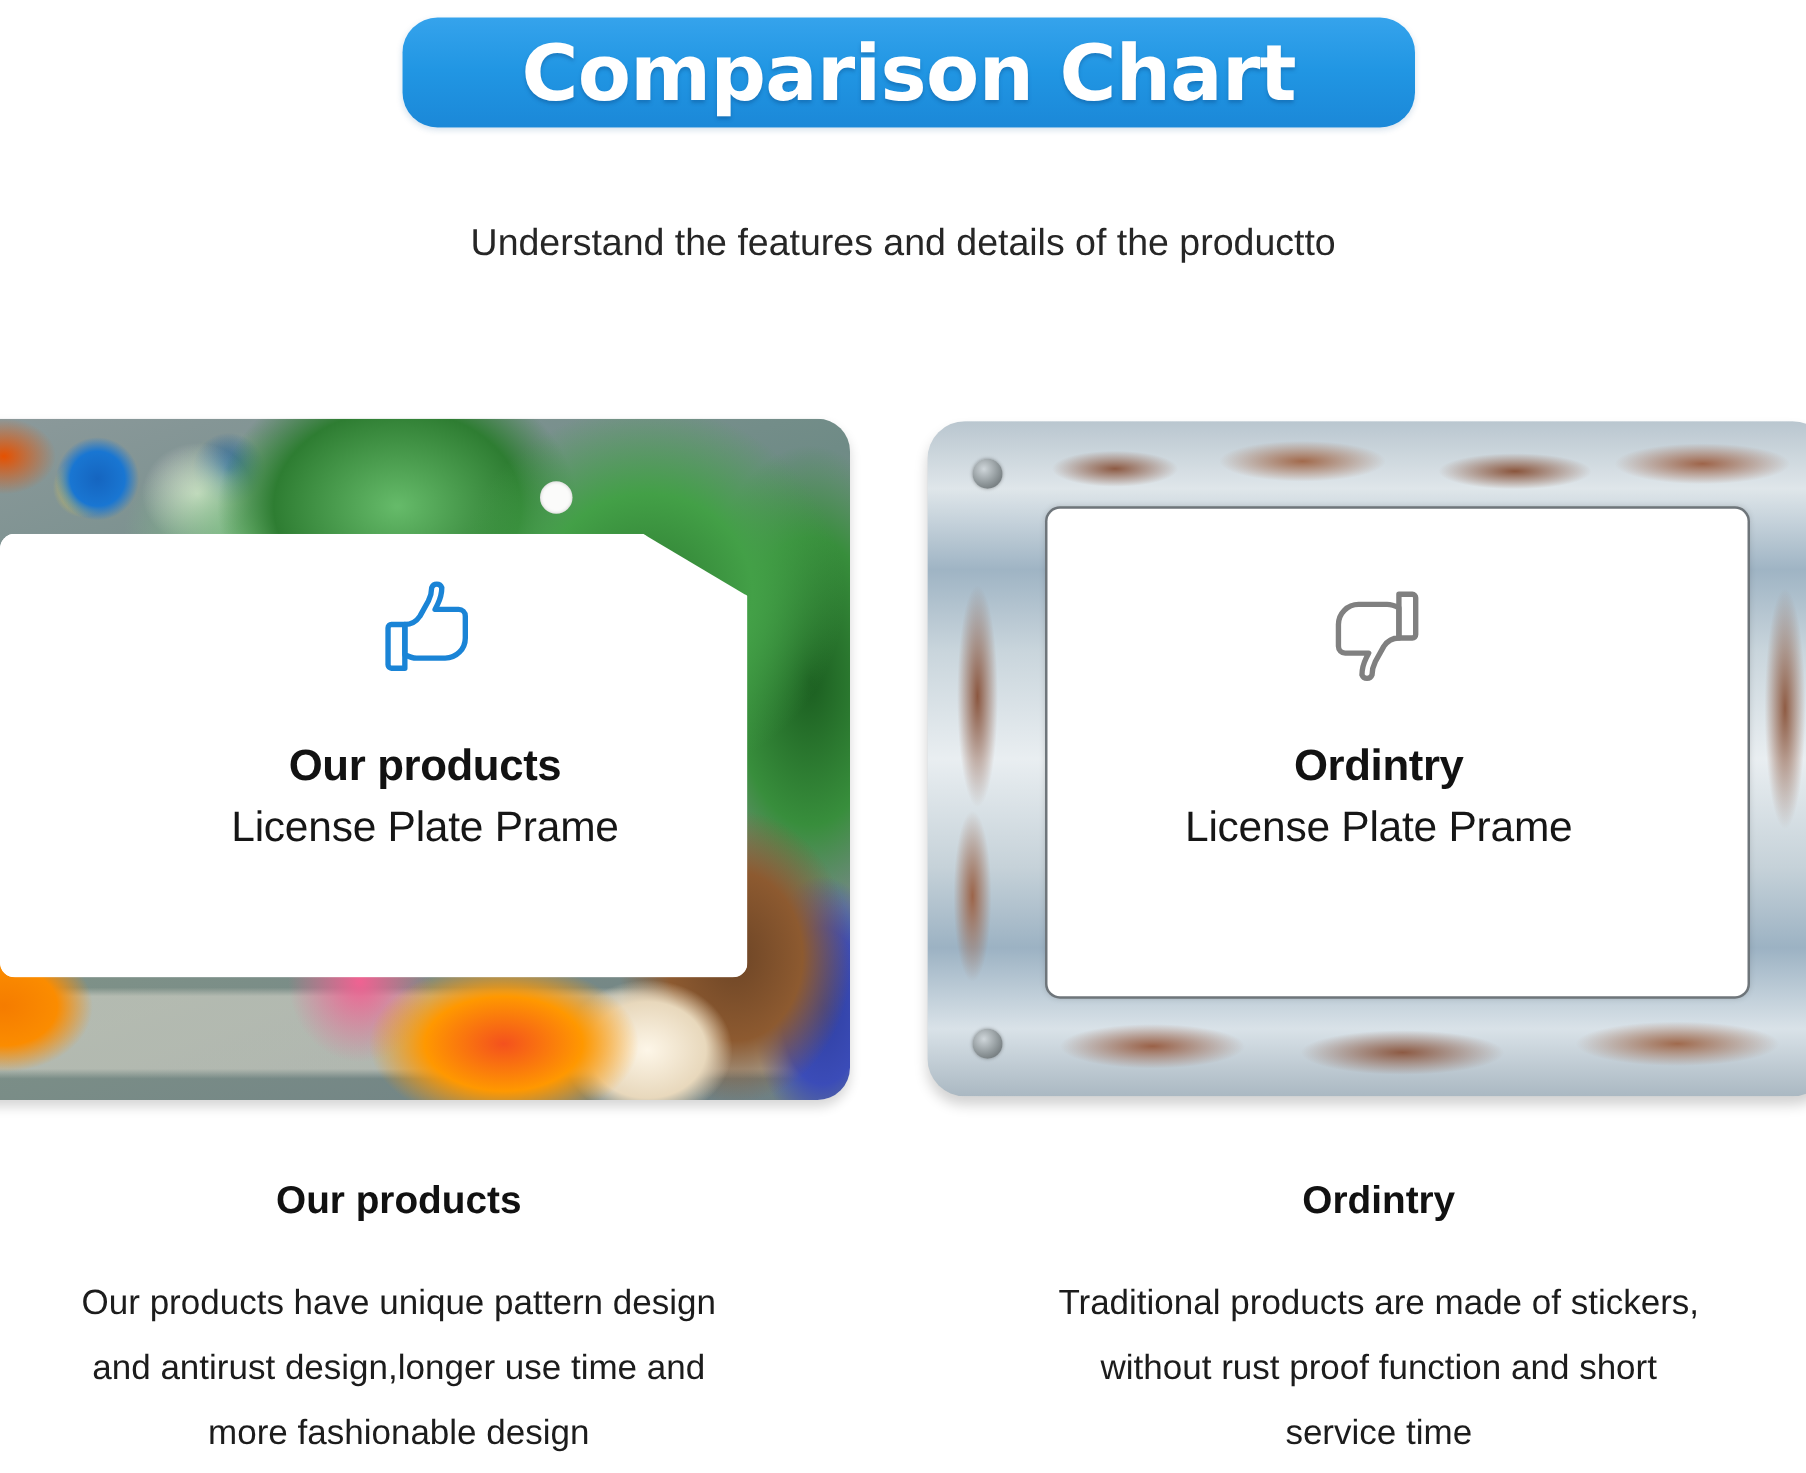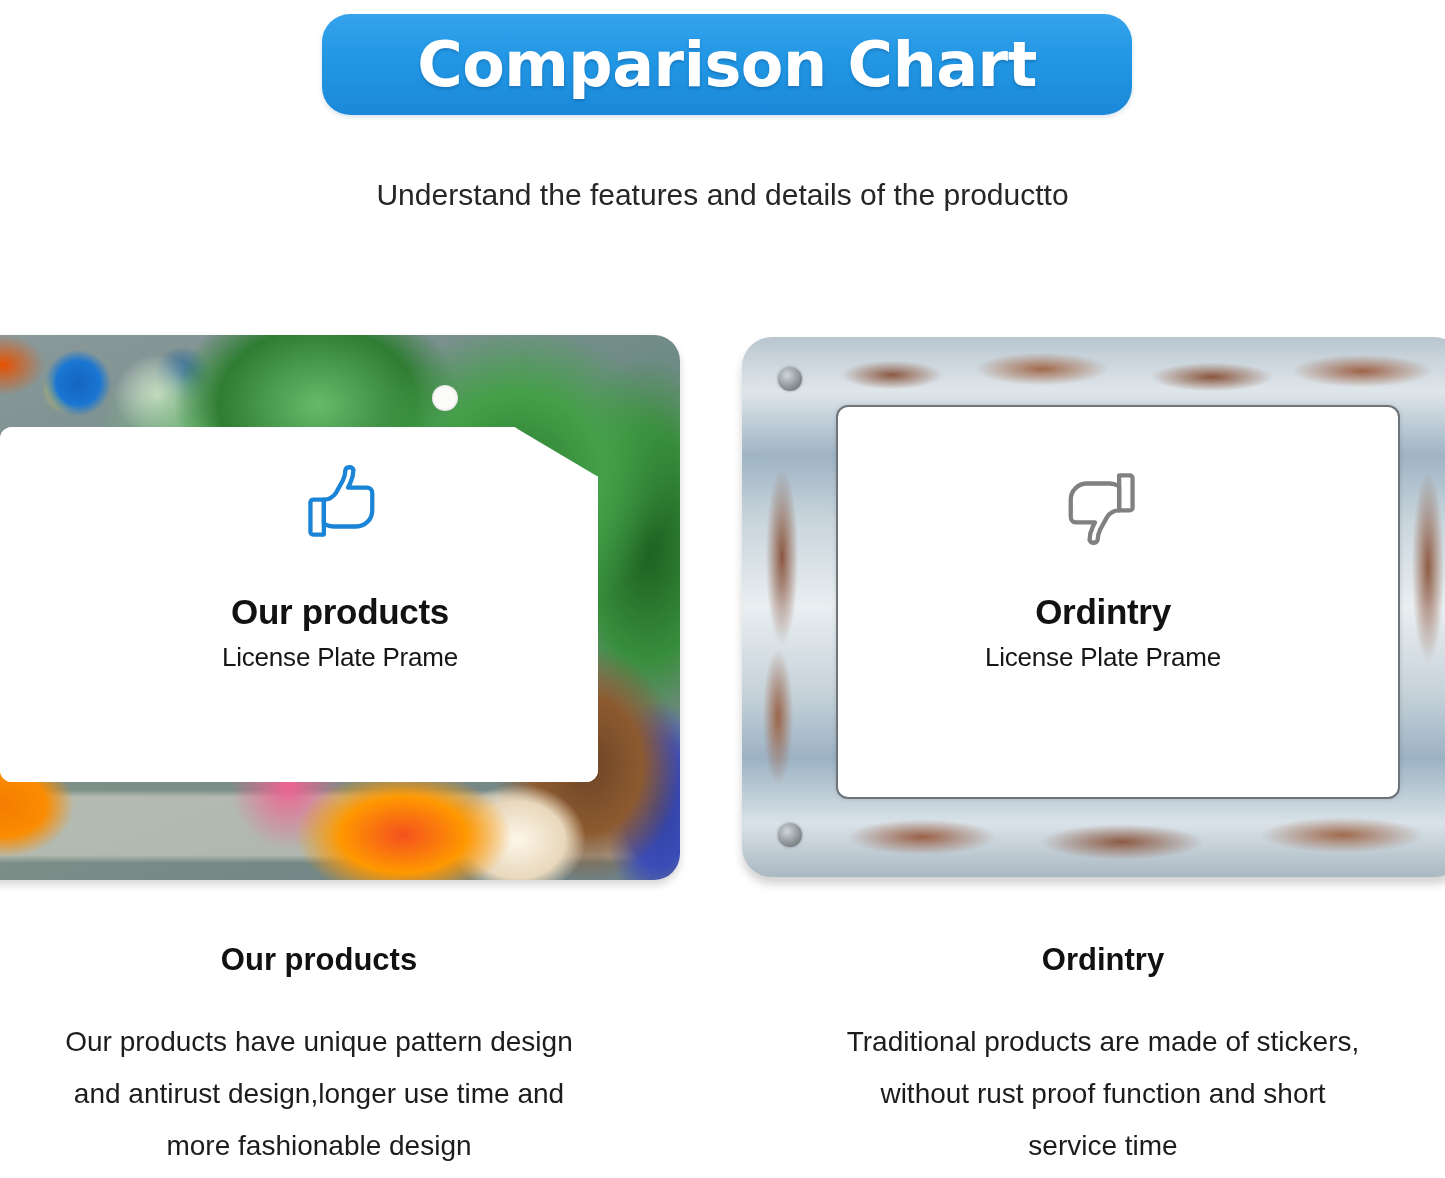--- a/index.html
+++ b/index.html
@@ -15,21 +15,21 @@
     font-family: "Liberation Sans", sans-serif;
     color: #1a1a1a;
   }
 
   
   .title-banner {
     position: absolute;
     left: 322px;
     top: 14px;
     width: 810px;
-    height: 101px;
+    height: 88px;
     border-radius: 28px;
     background: linear-gradient(180deg, #35a3ec 0%, #2196e3 48%, #1b88d8 100%);
     display: flex;
     align-items: center;
     justify-content: center;
     box-shadow: 0 2px 5px rgba(20,90,150,0.18);
   }
   .title-text {
     font-family: "DejaVu Sans", sans-serif;
     font-weight: 700;
@@ -211,21 +211,21 @@
   .thumb-icon { display: inline-block; line-height: 0; }
   .card-title {
     margin-top: 40px;
     font-size: 35px;
     font-weight: 700;
     color: #121212;
     letter-spacing: -0.3px;
   }
   .card-sub {
     margin-top: 10px;
-    font-size: 26px;
+    font-size: 34px;
     font-weight: 400;
     color: #161616;
     letter-spacing: -0.2px;
   }
 
   
   .caption-block {
     position: absolute;
     top: 610px;
     width: 722px;

